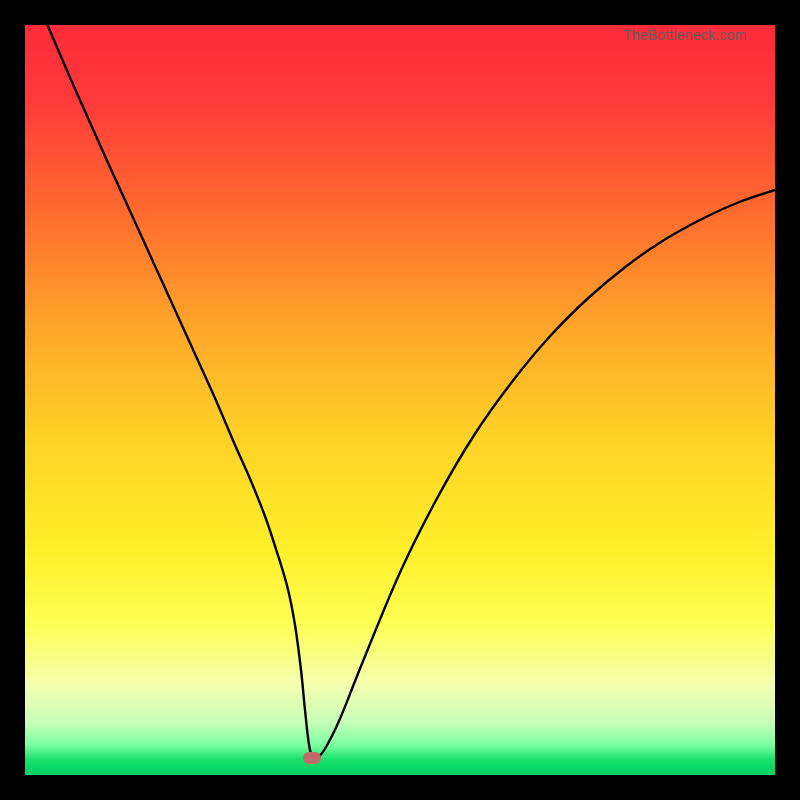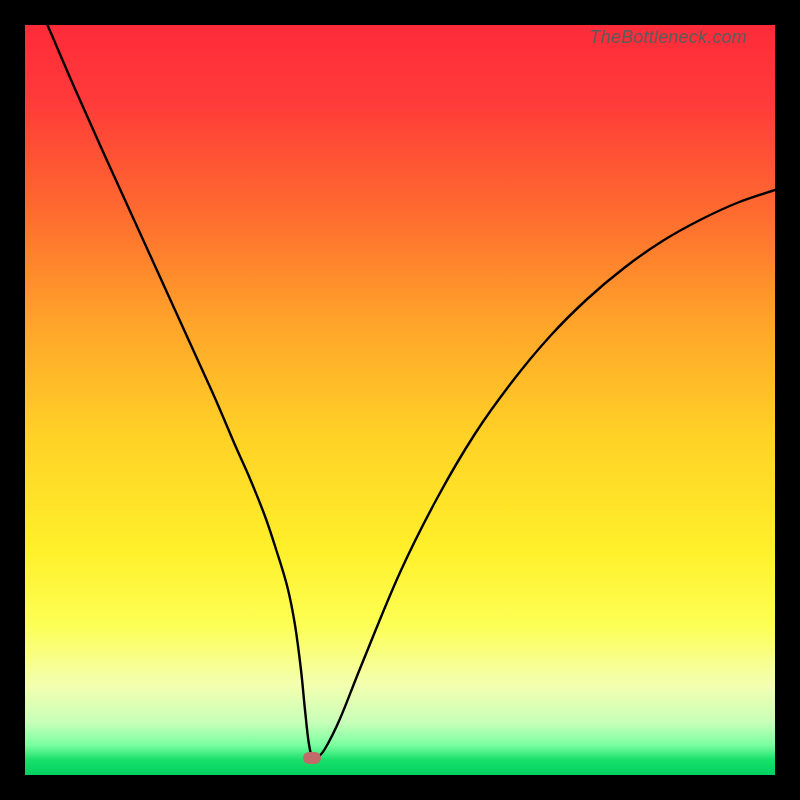--- a/index.html
+++ b/index.html
@@ -29,24 +29,23 @@
       #7affa0 96%,
       #18e06a 98%,
       #00d060 100%
     );
   }
   .attribution {
     position: absolute;
     top: 2px;
     right: 28px;
     font-family: Arial, Helvetica, sans-serif;
-    font-size: 18px;
+    font-size: 14px;
     color: #5b5b5b;
     letter-spacing: 0.2px;
-    font-style: italic;
   }
   .curve {
     position: absolute;
     left: 0;
     top: 0;
     width: 750px;
     height: 750px;
   }
   .marker {
     position: absolute;

